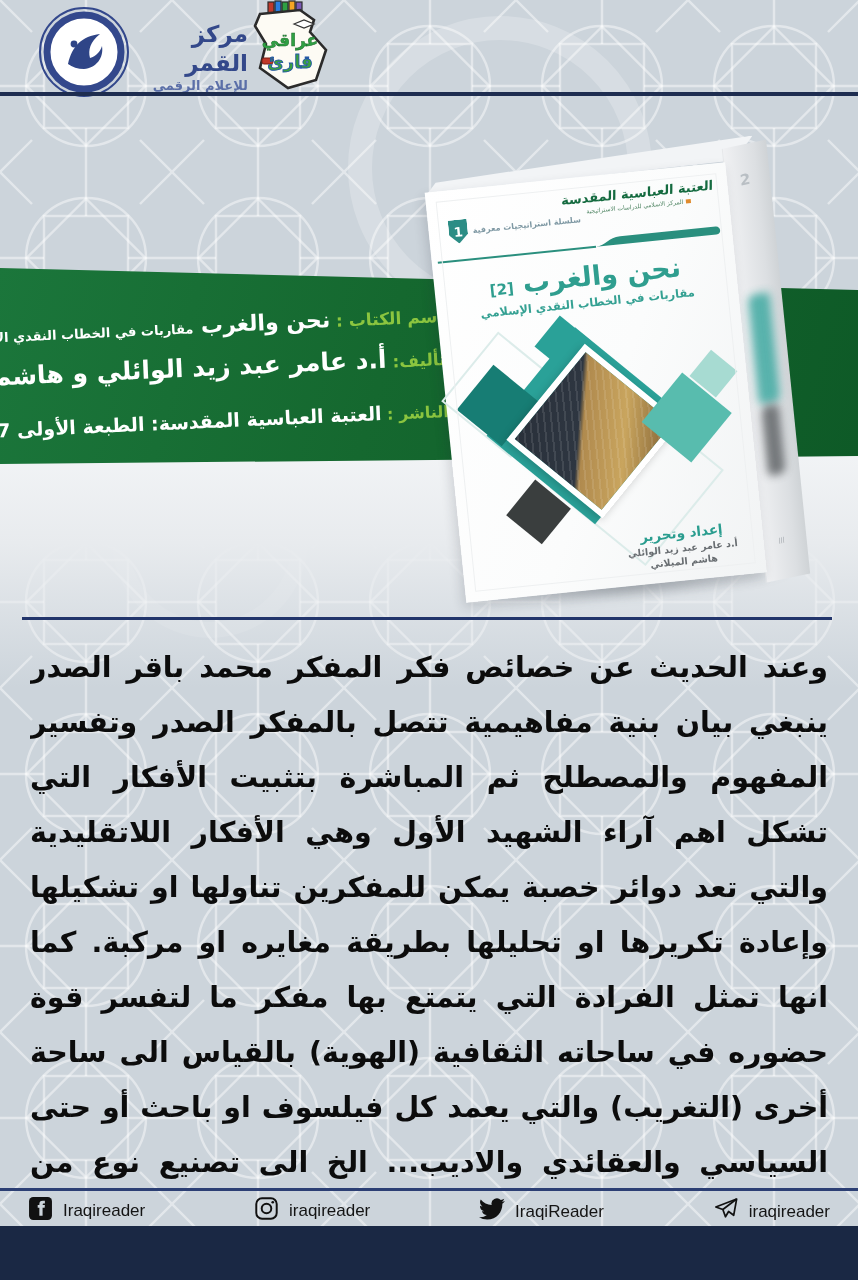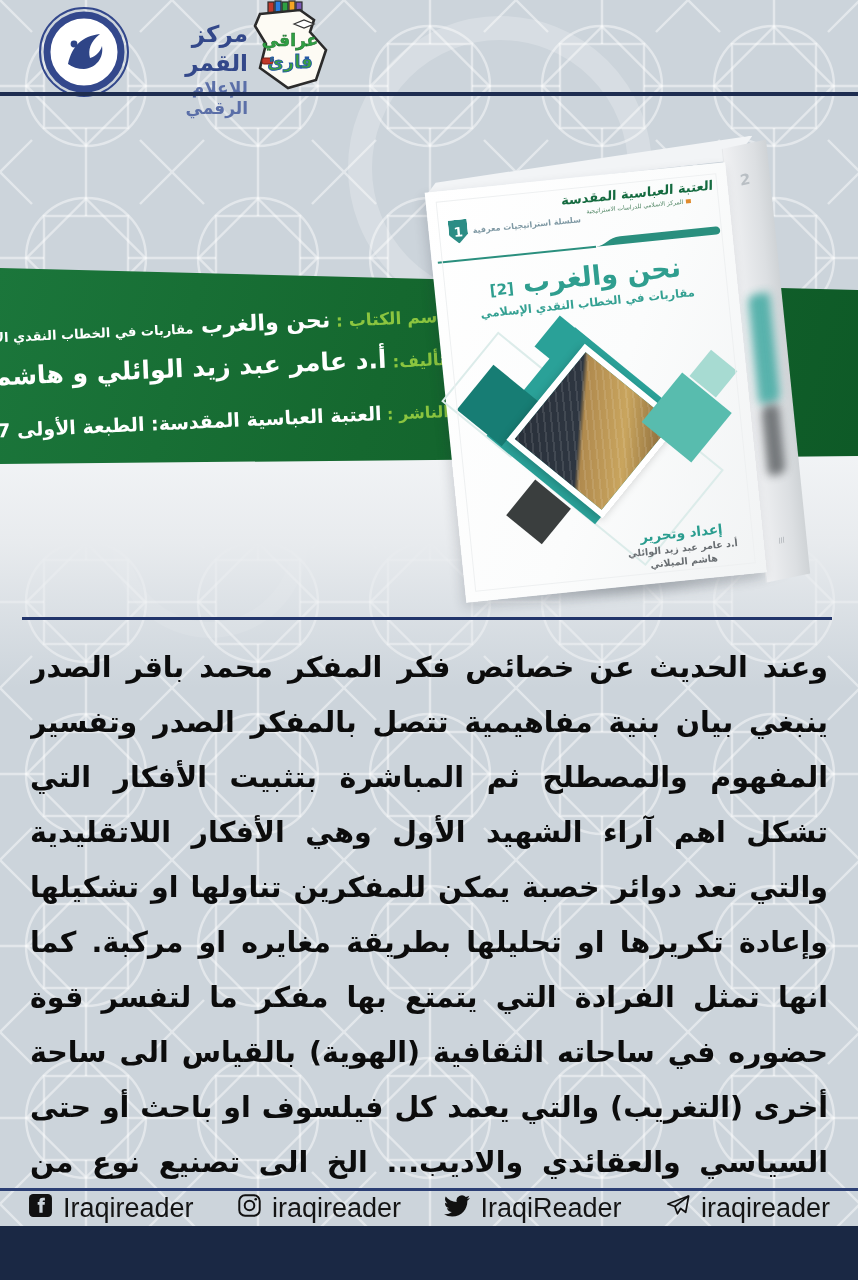--- a/index.html
+++ b/index.html
@@ -7,21 +7,21 @@
     position:relative;width:858px;height:1280px;margin:0 auto;
     background:#ccd4db;overflow:hidden;
     font-family:"DejaVu Sans",sans-serif;
   }
   .bg-pattern{position:absolute;left:0;top:0;z-index:0;}
   
   .header{position:absolute;left:0;top:0;width:858px;height:92px;z-index:4;}
   .qamar-logo{position:absolute;left:38px;top:6px;}
   .brand{position:absolute;left:148px;top:20px;width:100px;text-align:right;direction:rtl;}
   .brand-title{font-size:23px;font-weight:bold;color:#33488a;line-height:1.25;}
-  .brand-sub{font-size:17px;color:#5b6fa8;font-weight:bold;}
+  .brand-sub{font-size:13px;color:#5b6fa8;font-weight:bold;}
   .iraqi-logo{position:absolute;left:238px;top:0px;}
   .navy-line-top{position:absolute;left:0;top:92px;width:858px;height:4px;background:#1e2d50;z-index:4;}
   
   .fade{position:absolute;left:0;top:448px;width:858px;height:250px;z-index:1;
     background:linear-gradient(180deg,#f2f4f6 0%,#e8ebee 38%,rgba(205,212,219,0) 96%);}
   
   .green-band{position:absolute;left:0;top:260px;width:858px;height:206px;z-index:2;
     background:linear-gradient(105deg,#1b763b 0%,#15682f 45%,#0e5a27 100%);
     clip-path:polygon(0 8px,858px 30px,858px 196px,0 204px);}
   .band-line{position:absolute;direction:rtl;white-space:nowrap;z-index:3;
@@ -84,21 +84,21 @@
   
   .divider{position:absolute;left:22px;top:617px;width:810px;height:3px;background:#22356b;z-index:4;}
   .body-text{position:absolute;left:30px;top:640px;width:798px;height:548px;z-index:4;
     direction:rtl;text-align:justify;font-weight:bold;color:#0c0c0c;
     font-size:28.5px;line-height:55px;overflow:hidden;}
   
   .footer-line{position:absolute;left:0;top:1188px;width:858px;height:3px;background:#2c3f74;z-index:4;}
   .social{position:absolute;left:0;top:1191px;width:858px;height:35px;z-index:4;
     display:flex;align-items:center;justify-content:space-between;box-sizing:border-box;
     padding:0 28px;font-family:"Liberation Sans",sans-serif;}
-  .social-item{display:flex;align-items:flex-start;gap:10px;font-size:27px;color:#141414;}
+  .social-item{display:flex;align-items:flex-end;gap:10px;font-size:17px;color:#141414;}
   .bottom-bar{position:absolute;left:0;top:1226px;width:858px;height:54px;background:#1a2844;z-index:4;}
 </style>
 </head>
 <body>
 
 <div class="canvas">
 
   <svg class="bg-pattern" width="858" height="1280" viewBox="0 0 858 1280">
     <defs>
       <pattern id="geo" width="172" height="172" patternUnits="userSpaceOnUse">

